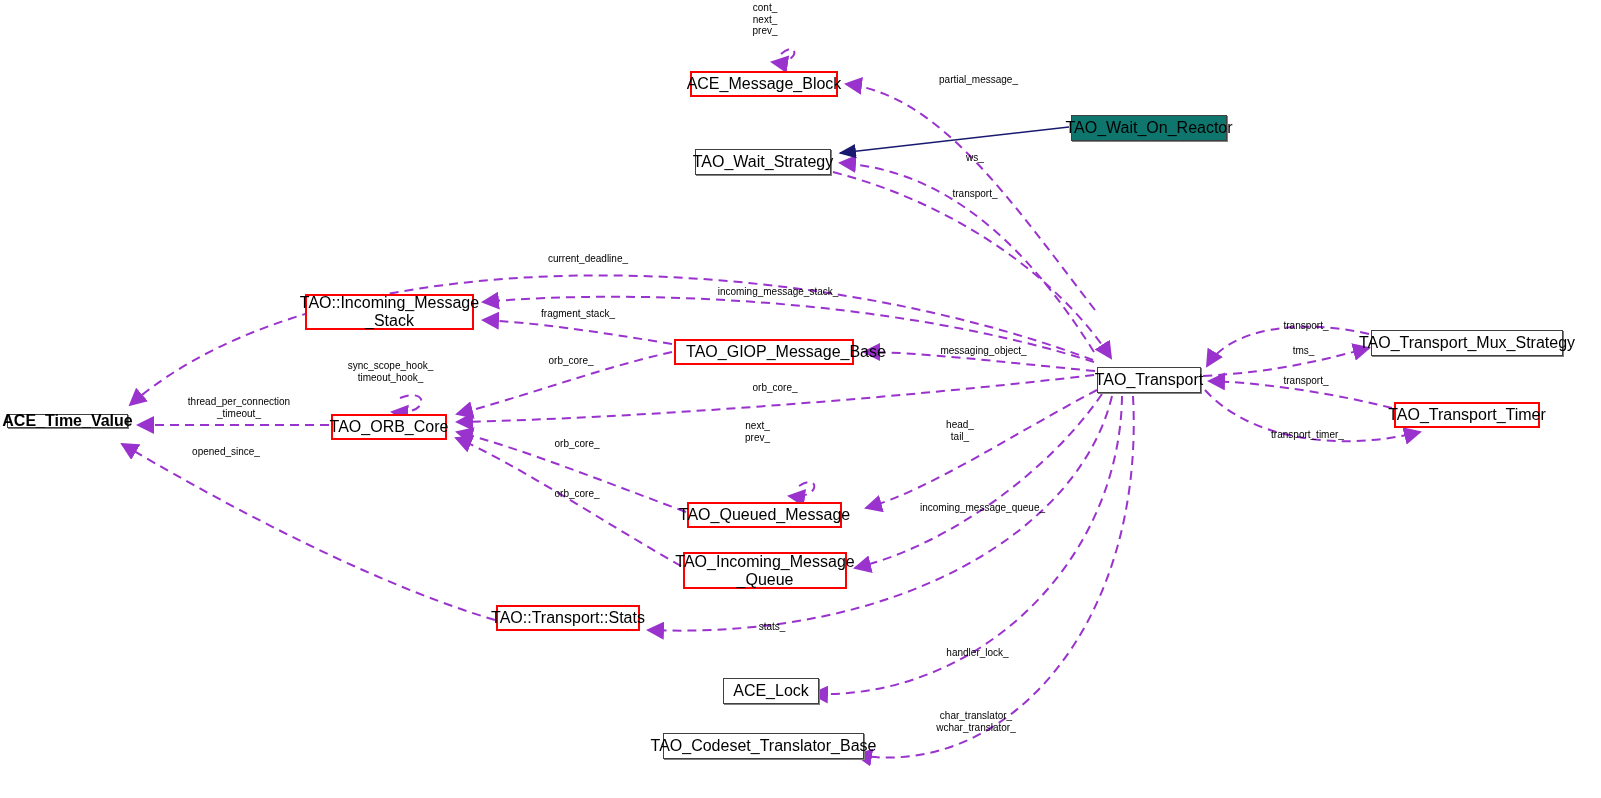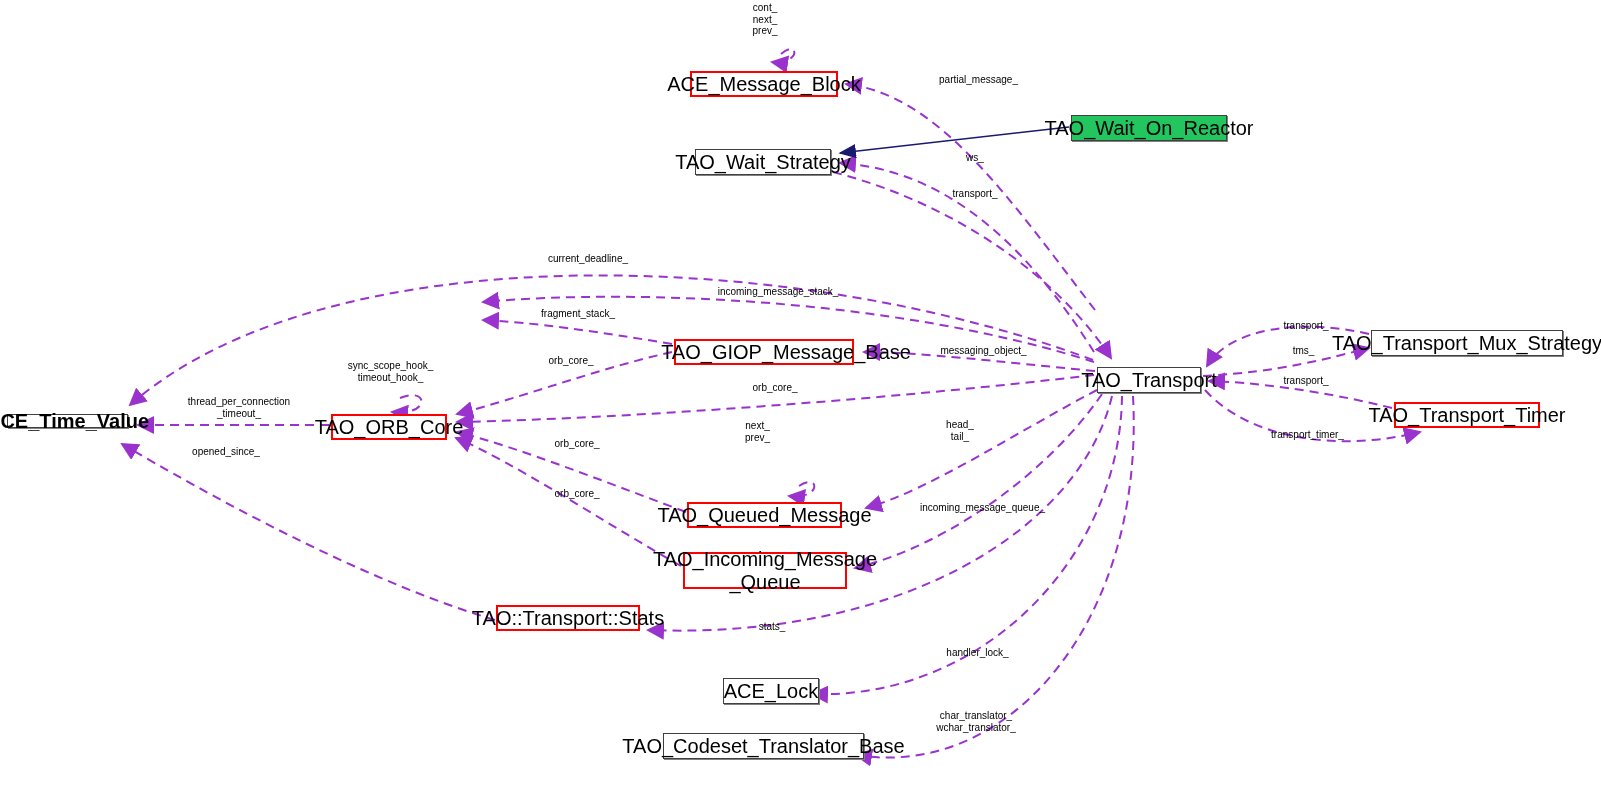--- a/index.html
+++ b/index.html
@@ -2,25 +2,25 @@
 <html><head>
 <meta charset="utf-8">
 <style>
   html,body{margin:0;padding:0;background:#ffffff;}
   body{width:1601px;height:798px;overflow:hidden;
        font-family:"Liberation Sans","DejaVu Sans",sans-serif;}
   #diagram{position:relative;width:1601px;height:798px;}
   svg#edges{position:absolute;left:0;top:0;width:1601px;height:798px;}
   .node{position:absolute;box-sizing:border-box;display:flex;
         align-items:center;justify-content:center;text-align:center;
-        font-size:20px;color:#000000;line-height:1.12;
+        font-size:16px;color:#000000;line-height:1.12;
         background:#ffffff;white-space:pre-line;}
   .node.plain{border:1px solid #404040;box-shadow:1px 1px 0 0 #808080;}
   .node.red{border:2px solid #ff0000;}
-  .node.grey{border:1px solid #404040;background:#22c55e;
+  .node.grey{border:1px solid #404040;background:#0f766e;
              box-shadow:1px 1px 0 0 #808080;}
   .edgelabel{position:absolute;font-size:10px;color:#000000;
              text-align:center;line-height:1.15;white-space:pre-line;
              pointer-events:none;}
 </style>
 </head>
 <body>
 
 <div id="diagram">
 
@@ -91,20 +91,22 @@
       <path d="M1069,127 L840,153"></path>
     </g>
   </svg>
 
   <div class="node red" style="left:690px;top:71px;width:148px;height:26px;">ACE_Message_Block</div>
 
   <div class="node plain" style="left:695px;top:149px;width:136px;height:26px;">TAO_Wait_Strategy</div>
 
   <div class="node grey" style="left:1071px;top:115px;width:156px;height:26px;">TAO_Wait_On_Reactor</div>
 
+  <div class="node red" style="left:305px;top:294px;width:169px;height:36px;">TAO::Incoming_Message
+_Stack</div>
 
   <div class="node red" style="left:674px;top:339px;width:180px;height:26px;padding-left:44px;">TAO_GIOP_Message_Base</div>
 
   <div class="node plain" style="left:7px;top:414px;width:121px;height:14px;font-weight:bold;">ACE_Time_Value</div>
 
   <div class="node red" style="left:331px;top:414px;width:116px;height:26px;">TAO_ORB_Core</div>
 
   <div class="node plain" style="left:1097px;top:367px;width:104px;height:26px;">TAO_Transport</div>
 
   <div class="node plain" style="left:1371px;top:330px;width:192px;height:26px;">TAO_Transport_Mux_Strategy</div>

